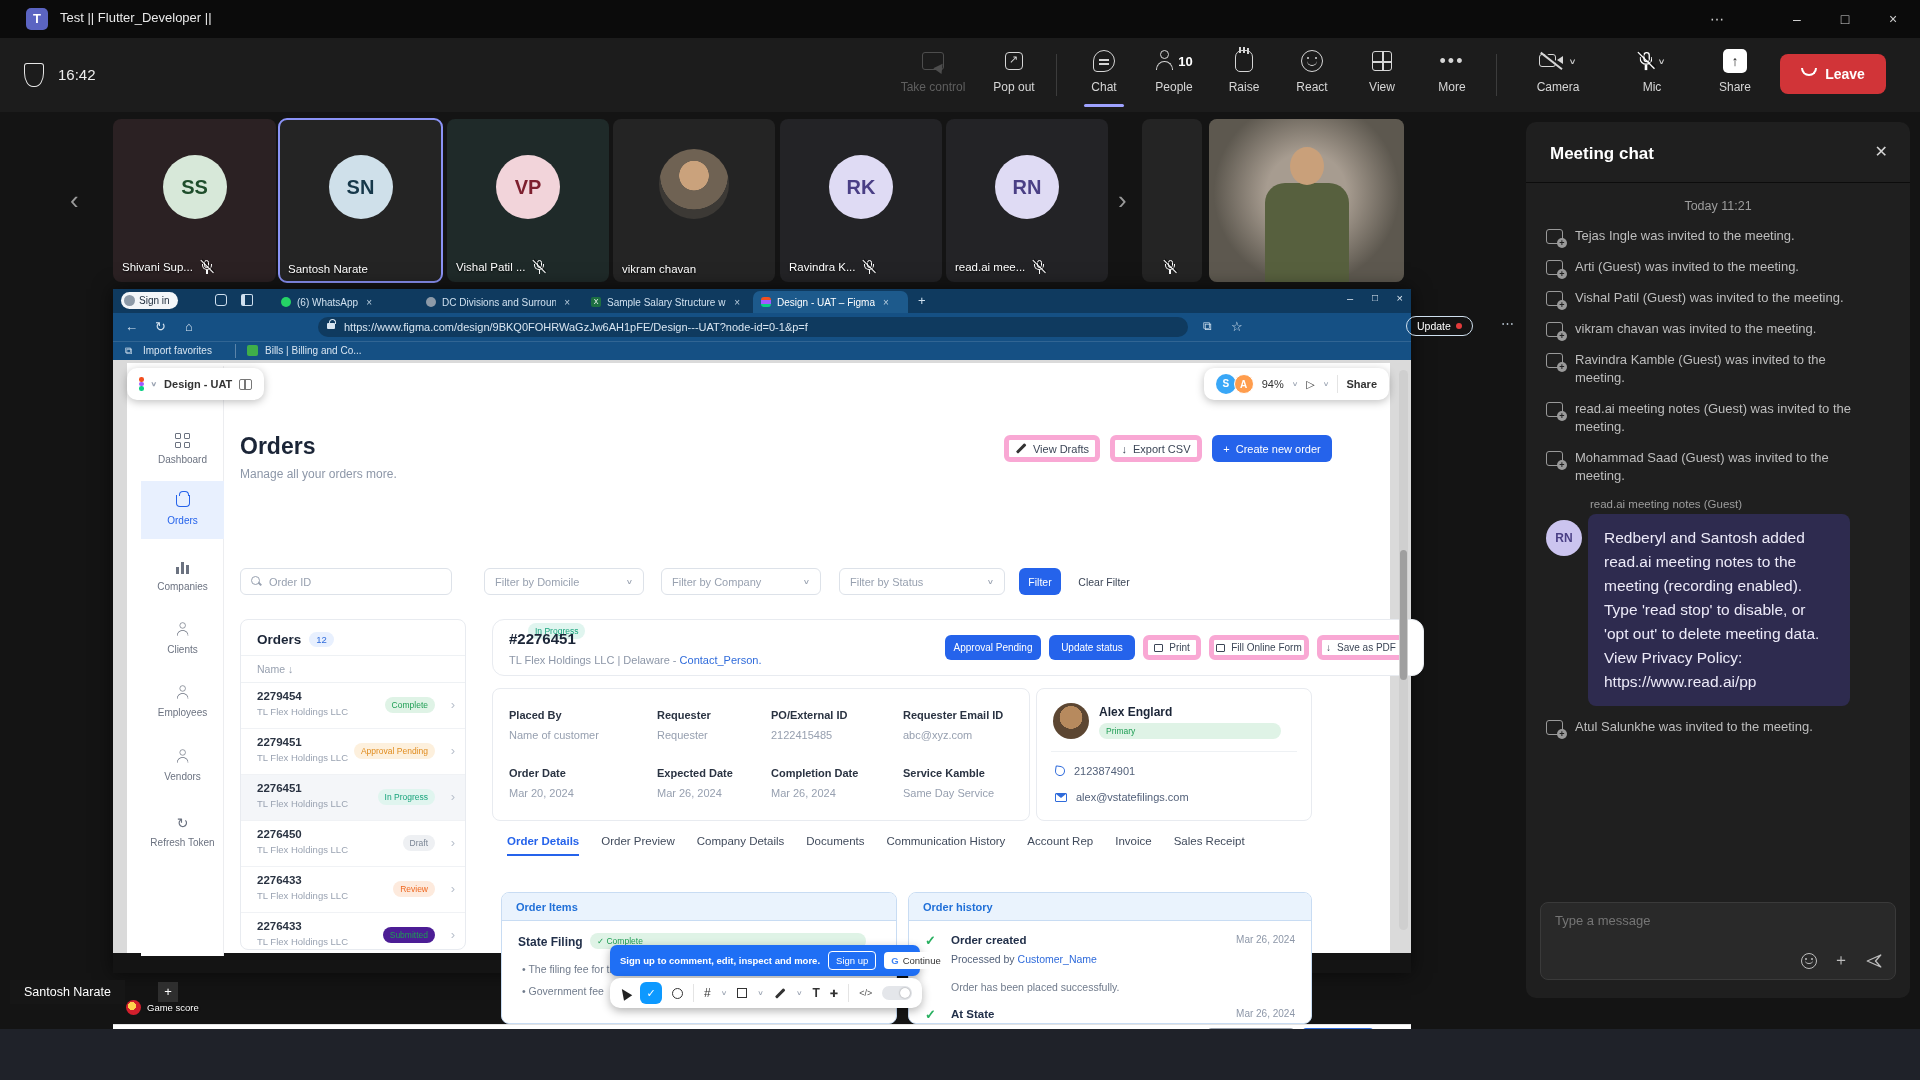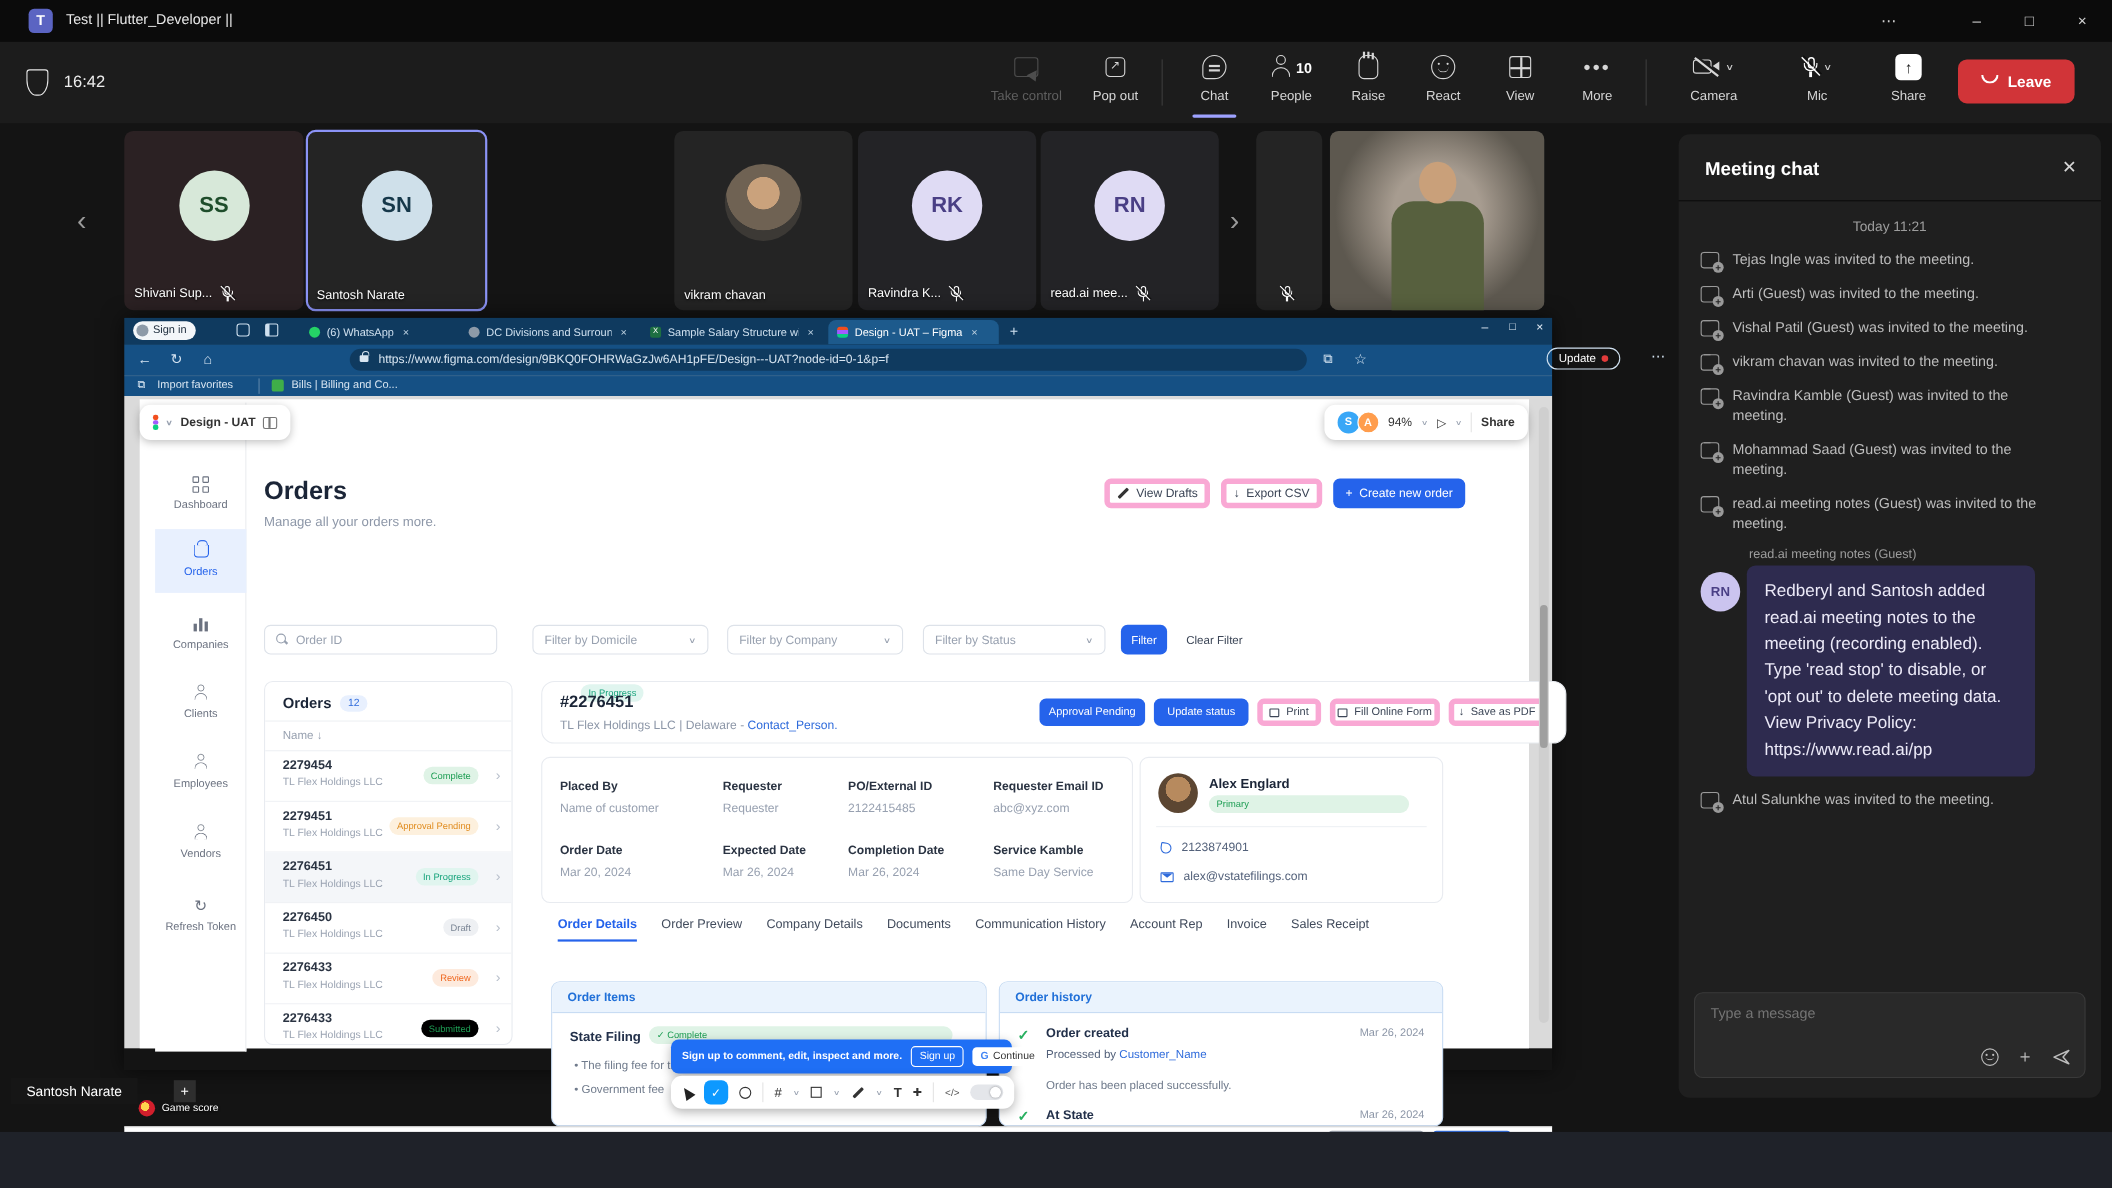--- a/index.html
+++ b/index.html
@@ -356,20 +356,32 @@
           <span class="x"></span>
         </span>
       </div>
   </div>
   <div class="tile selected" style="left:279px;width:163px;background:#242424;">
     <div class="avatar" style="background:#cfe0ea;color:#16384a;">SN</div>
     <div class="namebar">
         <span>Santosh Narate</span>
       </div>
   </div>
+  <div class="tile" style="left:447px;width:162px;background:#1f2a29;">
+    <div class="avatar" style="background:#f2d4da;color:#7d1f2e;">VP</div>
+    <div class="namebar">
+        <span>Vishal Patil ...</span>
+        <span class="micoff">
+          <span class="b"></span>
+          <span class="s"></span>
+          <span class="st"></span>
+          <span class="x"></span>
+        </span>
+      </div>
+  </div>
   <div class="tile" style="left:613px;width:162px;background:#242424;">
     <div class="photo-av"></div>
     <div class="namebar">
         <span>vikram chavan</span>
       </div>
   </div>
   <div class="tile" style="left:780px;width:162px;background:#232326;">
     <div class="avatar" style="background:#dfdbf4;color:#4a3f85;">RK</div>
     <div class="namebar">
         <span>Ravindra K...</span>
@@ -608,21 +620,21 @@
           </div>
           <div class="orow">
             <div class="oid">2276433</div>
               <div class="oco">TL Flex Holdings LLC</div>
             <span class="chip" style="background:#fdeadd;color:#ef6820;">Review</span>
               <span class="arr">›</span>
           </div>
           <div class="orow">
             <div class="oid">2276433</div>
               <div class="oco">TL Flex Holdings LLC</div>
-            <span class="chip" style="background:#000000;color:#1e9e54;">Submitted</span>
+            <span class="chip" style="background:#4c1d95;color:#1e9e54;">Submitted</span>
               <span class="arr">›</span>
           </div>
 
         </div>
 
         <div class="dethead">
           <div class="d-no">#2276451</div>
           <span class="chip inl d-chip" style="background:#e0f5ef;color:#18a47c;">In Progress</span>
           <div class="d-sub"><span>TL Flex Holdings LLC | Delaware - </span><a href="#">Contact_Person.</a></div>
           <div class="btn blue dbtn" style="left:452px;width:96px;">
@@ -819,25 +831,25 @@
       <div class="sysmsg">
           <span class="calic"></span>
           <span class="txt">vikram chavan was invited to the meeting.</span>
         </div>
       <div class="sysmsg">
           <span class="calic"></span>
           <span class="txt">Ravindra Kamble (Guest) was invited to the meeting.</span>
         </div>
       <div class="sysmsg">
           <span class="calic"></span>
-          <span class="txt">Mohammad Saad (Guest) was invited to the meeting.</span>
+          <span class="txt">read.ai meeting notes (Guest) was invited to the meeting.</span>
         </div>
       <div class="sysmsg">
           <span class="calic"></span>
-          <span class="txt">read.ai meeting notes (Guest) was invited to the meeting.</span>
+          <span class="txt">Mohammad Saad (Guest) was invited to the meeting.</span>
         </div>
       <div class="senderline">read.ai meeting notes (Guest)</div>
       <div class="bubrow">
         <div class="rn-av">RN</div>
         <div class="bub">Redberyl and Santosh added read.ai meeting notes to the meeting (recording enabled). Type 'read stop' to disable, or 'opt out' to delete meeting data. View Privacy Policy: https://www.read.ai/pp</div>
       </div>
       <div class="sysmsg">
           <span class="calic"></span>
           <span class="txt">Atul Salunkhe was invited to the meeting.</span>
         </div>

